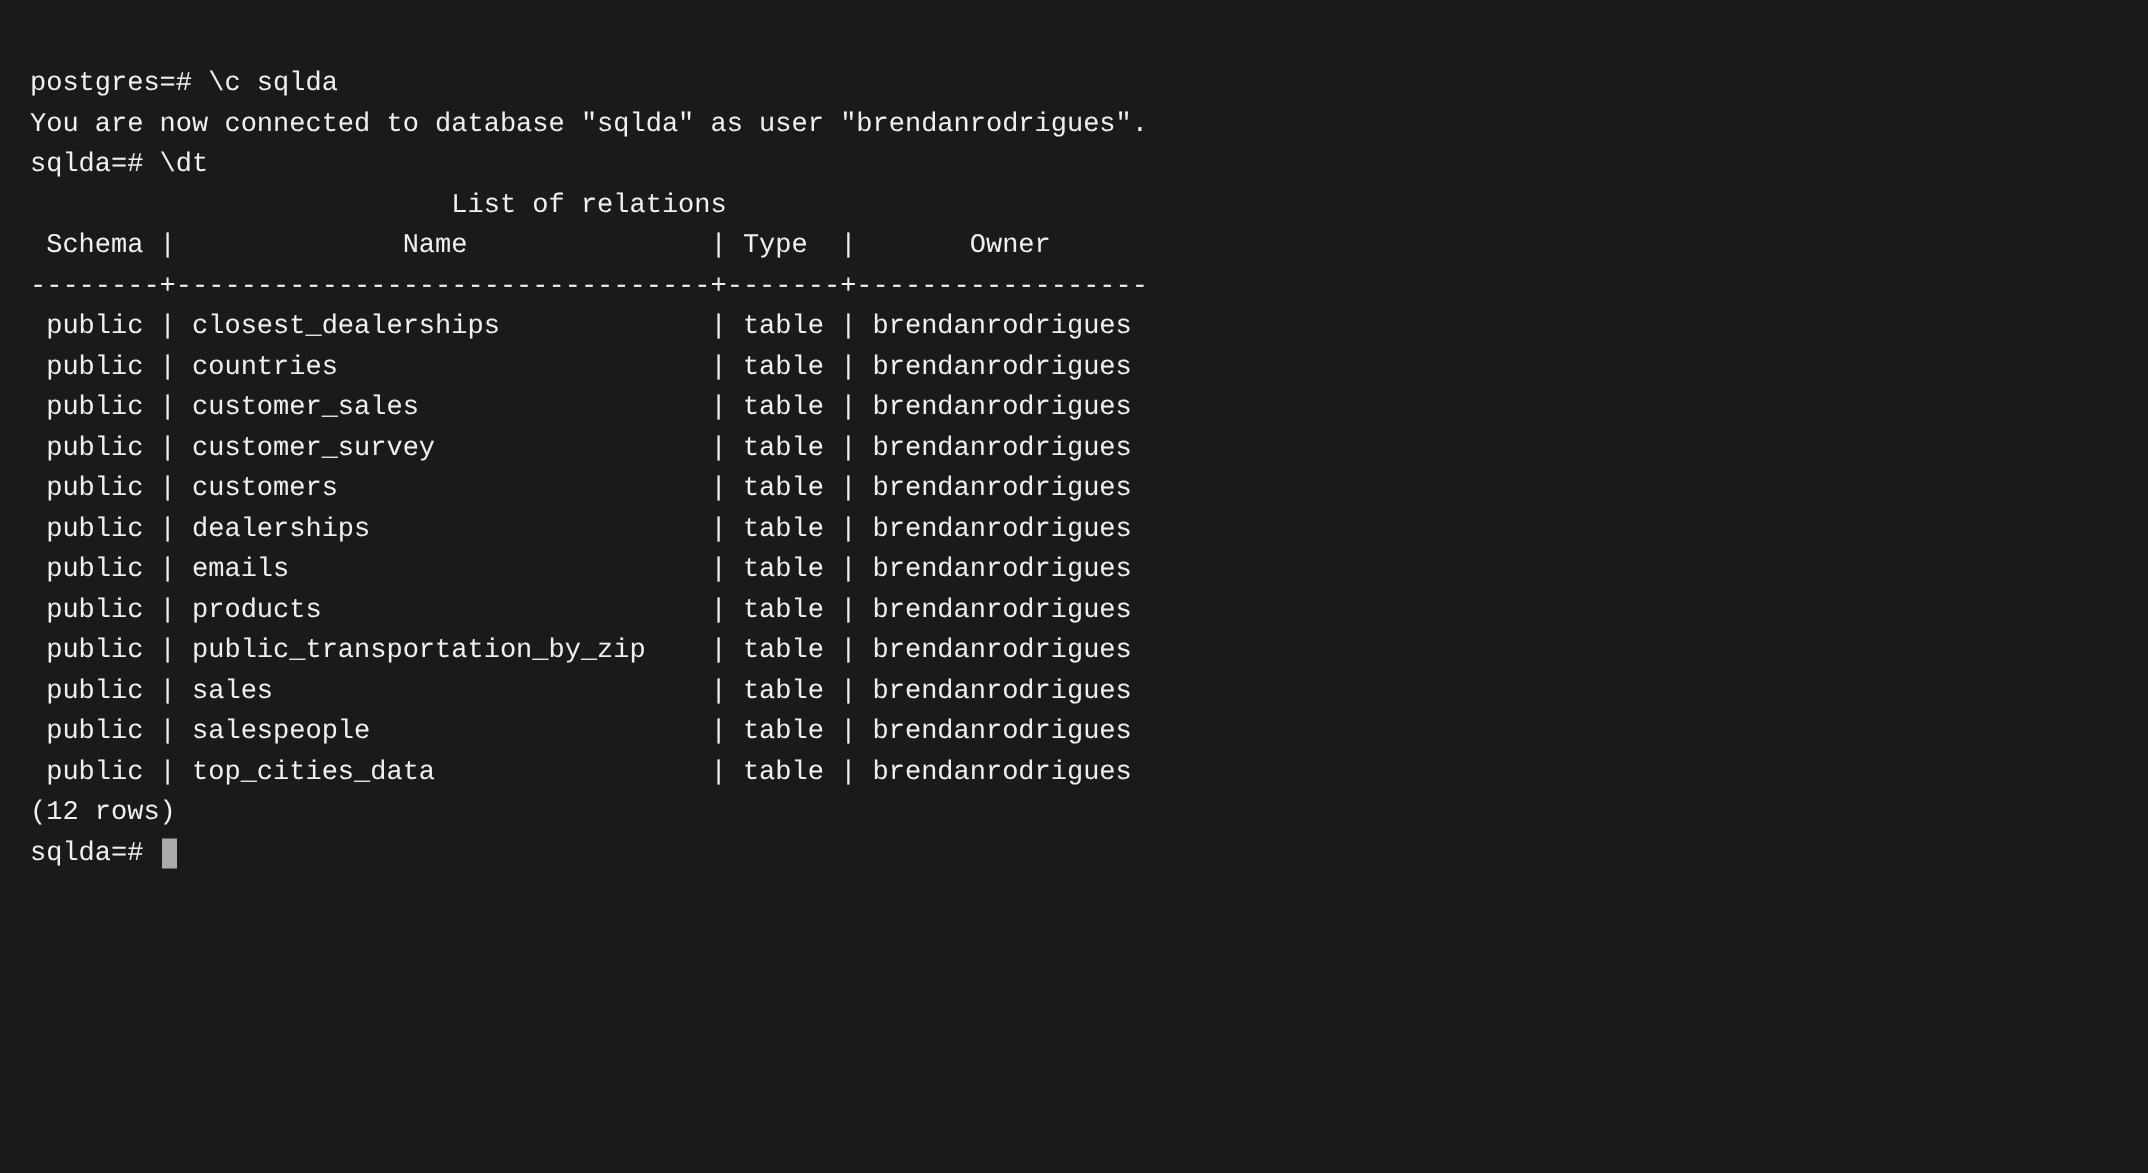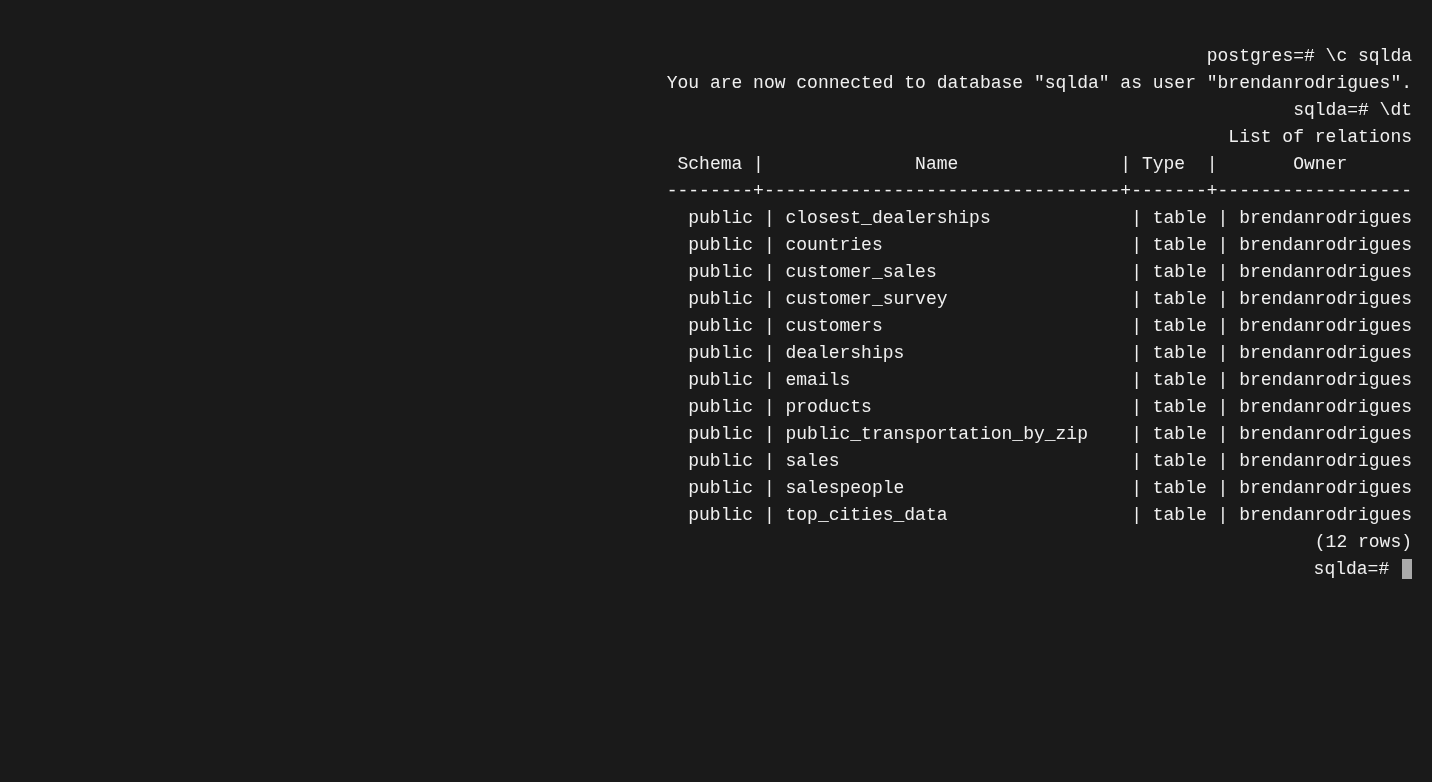--- a/index.html
+++ b/index.html
@@ -14,21 +14,20 @@
       font-family: 'Courier New', Courier, monospace;
       font-size: 18px;
       line-height: 1.5;
       padding: 16px 20px;
       width: 1432px;
       min-height: 782px;
     }
 
     .terminal {
       white-space: pre;
-      text-align: right;
     }
 
     .line {
       display: block;
     }
 
     .cursor {
       display: inline-block;
       width: 10px;
       height: 20px;

